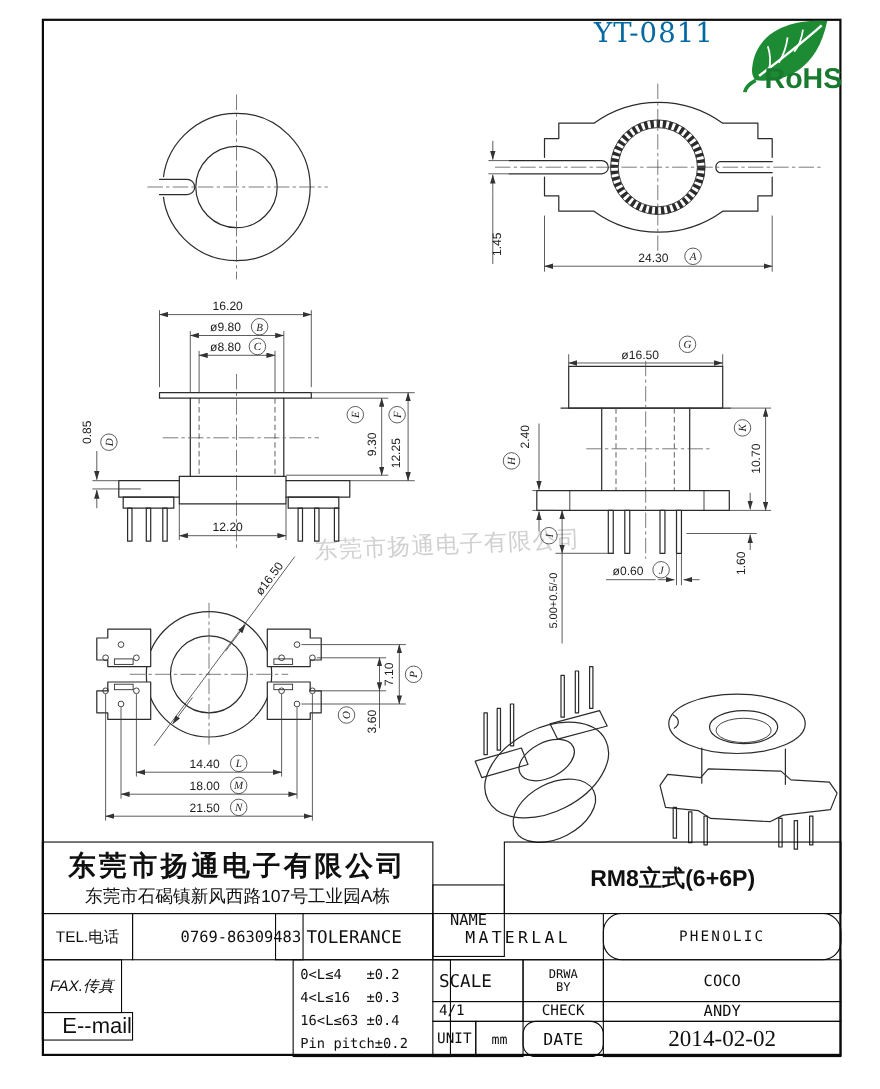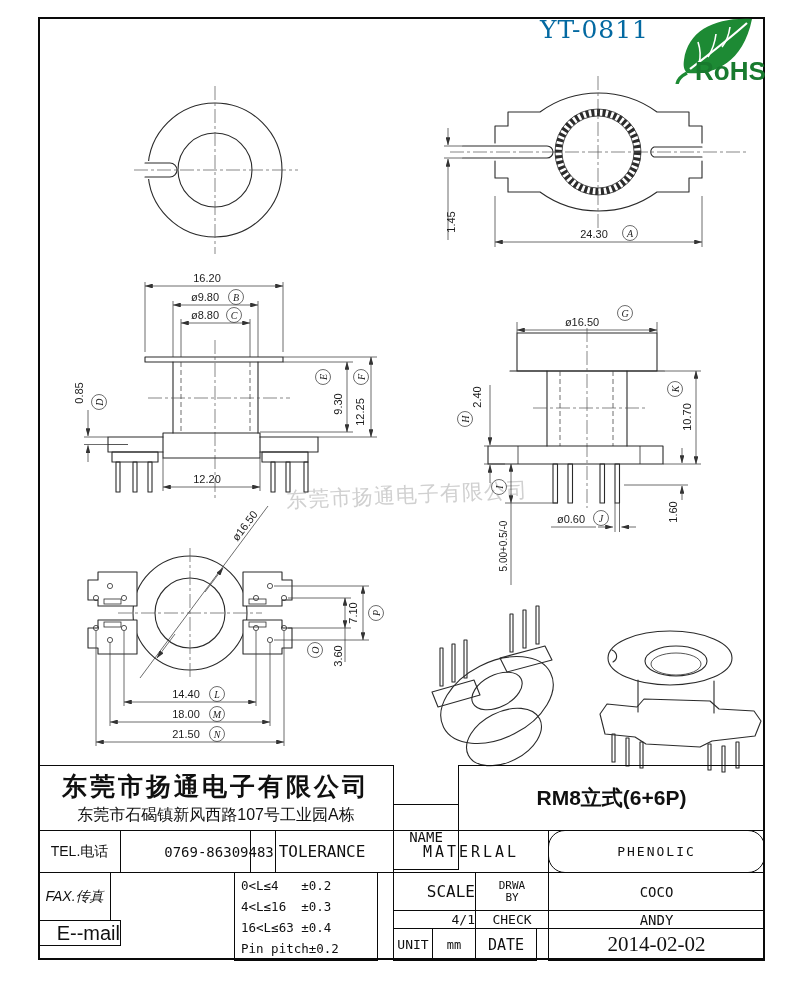--- a/index.html
+++ b/index.html
@@ -26,21 +26,21 @@
   .dt{font:11px "Liberation Sans",sans-serif;fill:#1c1c1c;}
   .dts{font:10px "Liberation Sans",sans-serif;fill:#1c1c1c;}
   .lt{font:italic 10px "Liberation Serif",serif;fill:#1c1c1c;}
   
   #tblock{position:absolute;left:38px;top:765px;width:727px;height:195px;}
   .cell{position:absolute;border:1px solid #0a0a0a;box-sizing:border-box;
         display:flex;align-items:center;justify-content:center;
         font-family:"DejaVu Sans Mono","Liberation Mono",monospace;color:#101010;
         overflow:hidden;}
   .cjk{font-family:"Liberation Sans","DejaVu Sans",sans-serif;}
-  .la{justify-content:flex-end;padding-left:5px;}
+  .la{justify-content:flex-start;padding-left:5px;}
   .col{flex-direction:column;}
   #company-cell .l1{font-size:25px;letter-spacing:3px;font-weight:600;}
   #company-cell .l2{font-size:16px;margin-top:2px;}
   .tol-line{display:block;font-size:12.5px;line-height:21px;white-space:pre;}
   #rohs-text{font:bold 26px "Liberation Sans",sans-serif;fill:#187a2e;}
 </style>
 </head>
 <body>
 
 <div id="page">
@@ -340,21 +340,21 @@
     <div class="cell" style="left:355px;top:65px;width:156px;height:43px;font-size:15px;letter-spacing:3px;">
       <span>MATERLAL</span>
     </div>
     <div class="cell" style="left:510px;top:65px;width:217px;height:43px;font-size:13px;letter-spacing:2px;border-radius:17px;">
       <span>PHENOLIC</span>
     </div>
 
     <div class="cell cjk" style="left:0;top:107px;width:73px;height:49px;font-size:14px;font-style:italic;">
       <span>FAX.传真</span>
     </div>
-    <div class="cell col" style="left:196px;top:107px;width:144px;height:89px;align-items:flex-start;padding-left:6px;justify-content:center;">
+    <div class="cell col" style="left:228px;top:107px;width:144px;height:89px;align-items:flex-start;padding-left:6px;justify-content:center;">
       <span class="tol-line">0&lt;L≤4   ±0.2</span>
       <span class="tol-line">4&lt;L≤16  ±0.3</span>
       <span class="tol-line">16&lt;L≤63 ±0.4</span>
       <span class="tol-line">Pin pitch±0.2</span>
     </div>
     <div class="cell la" style="left:355px;top:107px;width:83px;height:39px;font-size:16px;">
       <span>SCALE</span>
     </div>
     <div class="cell col" style="left:437px;top:107px;width:74px;height:39px;font-size:11px;line-height:12px;">
       <span>DRWA</span>
@@ -376,21 +376,21 @@
 
     <div class="cell cjk" style="left:0;top:155px;width:83px;height:26px;font-size:20px;justify-content:flex-end;">
       <span>E--mail</span>
     </div>
     <div class="cell" style="left:355px;top:163px;width:40px;height:33px;font-size:13px;">
       <span>UNIT</span>
     </div>
     <div class="cell" style="left:394px;top:163px;width:44px;height:33px;font-size:12px;">
       <span>mm</span>
     </div>
-    <div class="cell" style="left:437px;top:163px;width:62px;height:33px;font-size:15px;">
+    <div class="cell" style="left:437px;top:163px;width:74px;height:33px;font-size:15px;border-radius:12px;">
       <span>DATE</span>
     </div>
     <div class="cell" style="left:510px;top:163px;width:217px;height:33px;font-size:21px;font-family:'Liberation Serif','DejaVu Serif',serif;">
       <span>2014-02-02</span>
     </div>
   </div>
 
 </div>
 
 </body></html>

